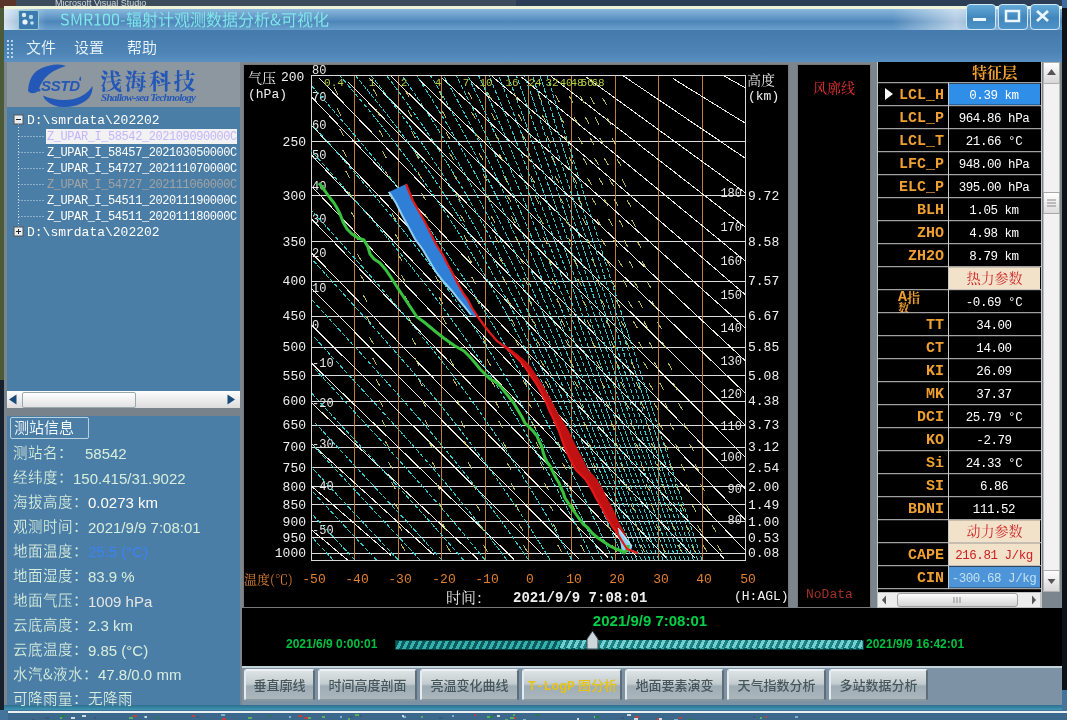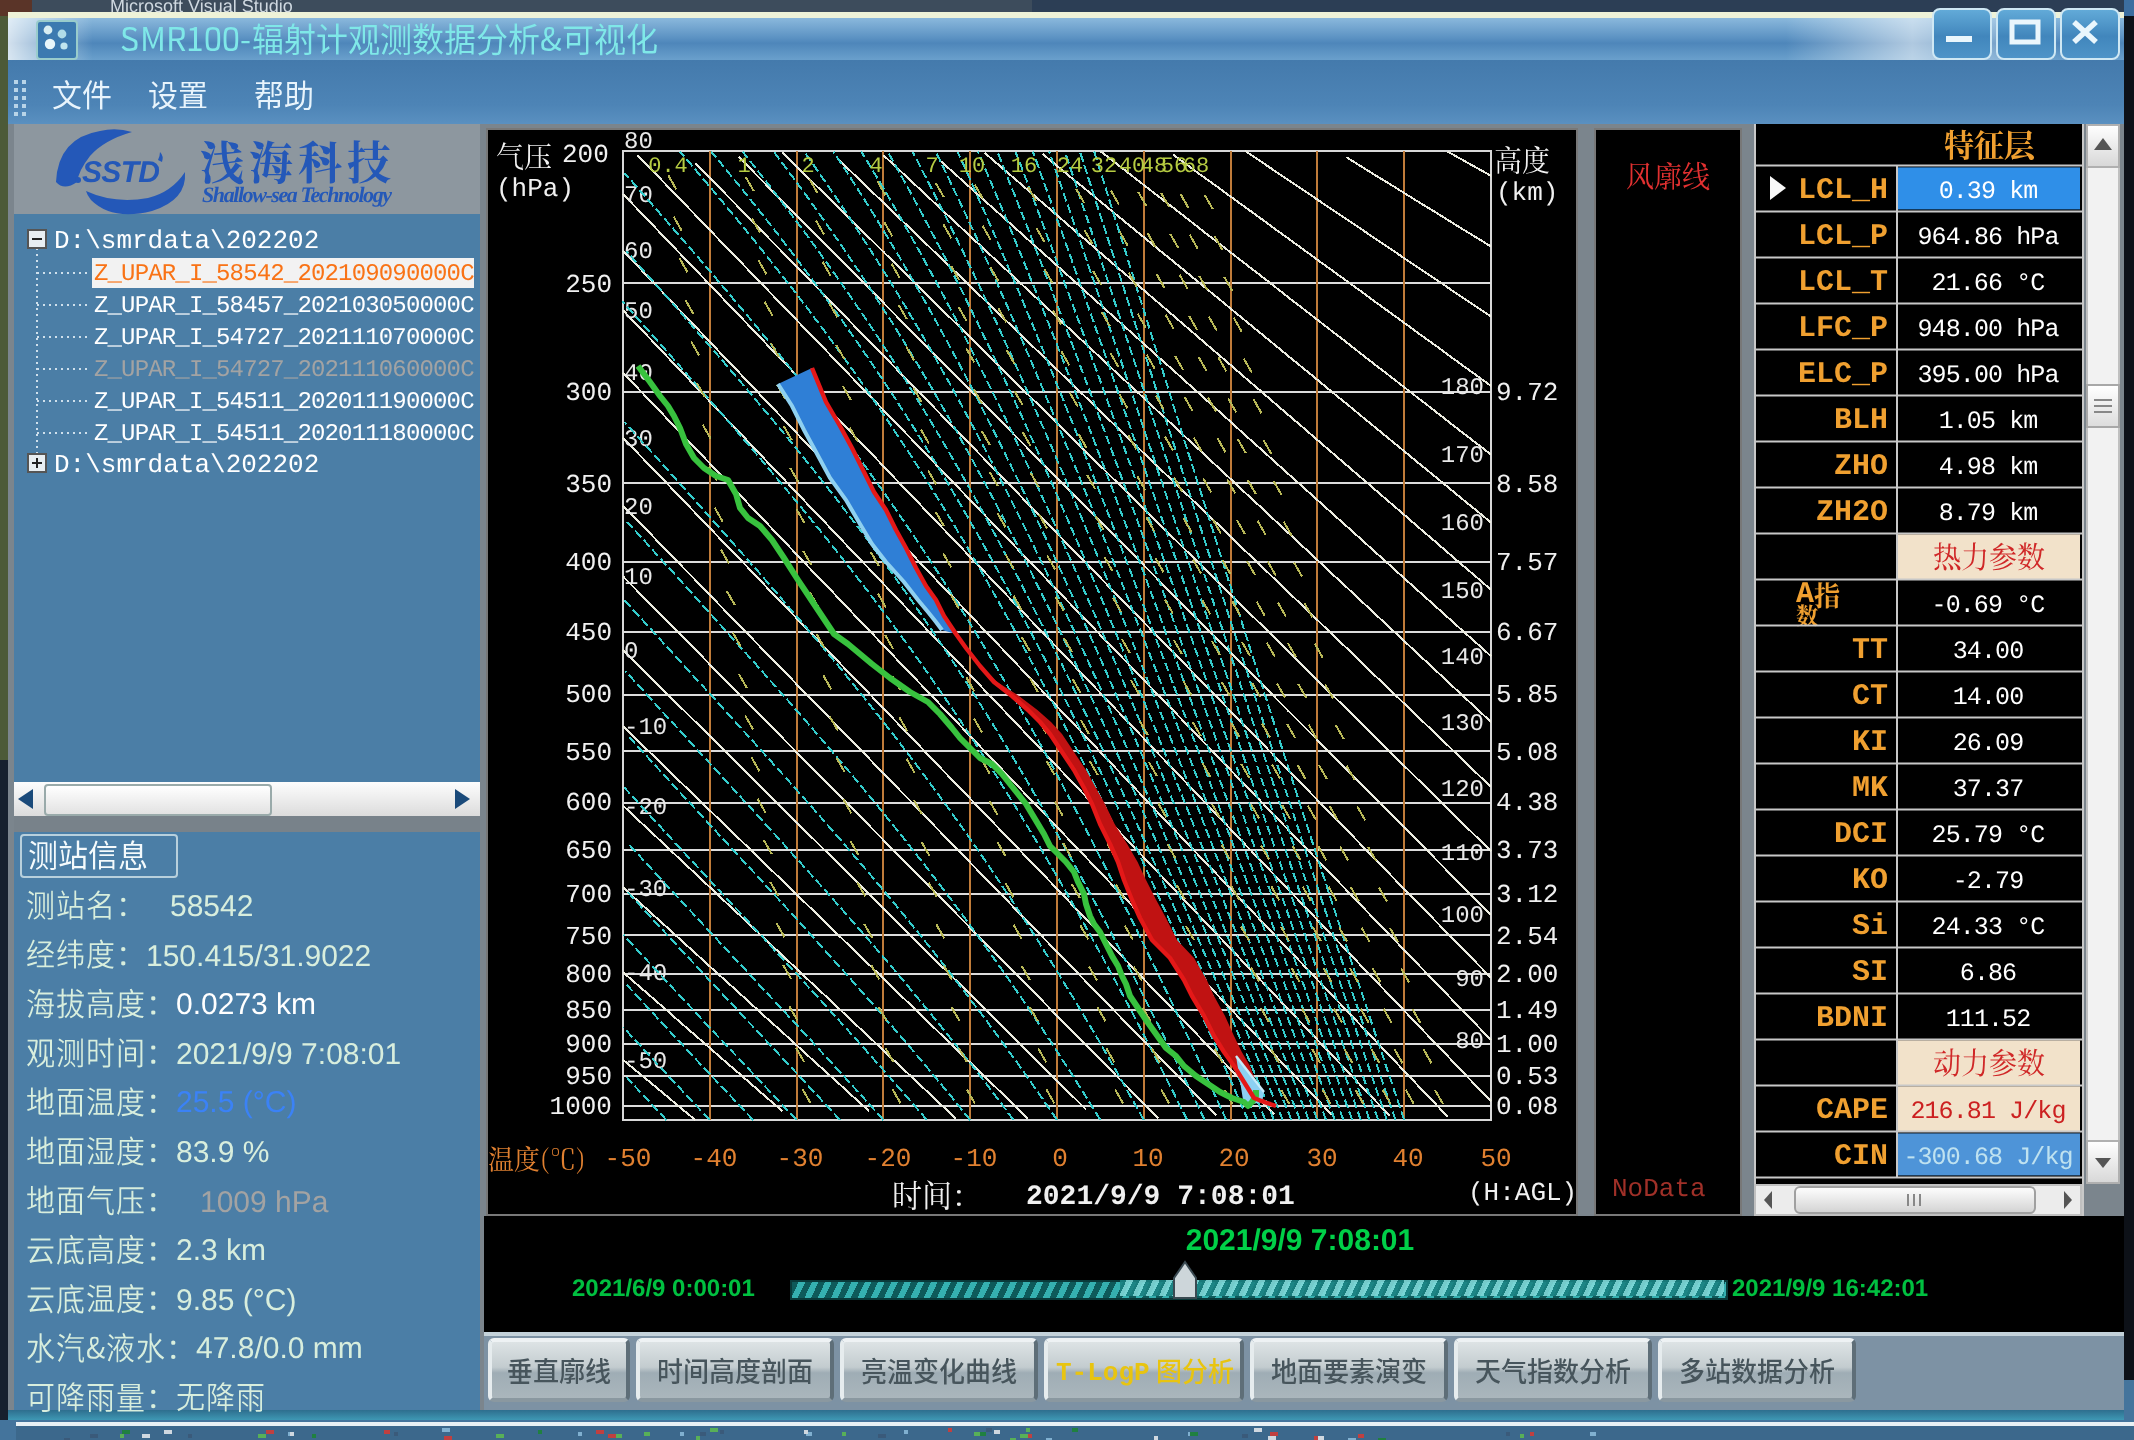--- a/index.html
+++ b/index.html
@@ -29,39 +29,39 @@
 background:linear-gradient(to bottom,#62aad8,#4186bc 55%,#4e94c8)"></div>
 <div style="position:absolute;left:1030px;top:4px;width:28px;height:24px;border:1px solid #cfe8f4;border-radius:4px;
 background:linear-gradient(to bottom,#62aad8,#4186bc 55%,#4e94c8)"></div>
 <div style="position:absolute;left:4px;top:30px;width:1058px;height:32px;
 background:linear-gradient(to bottom,#447aac,#4d84b6 70%,#5a90c0)"></div>
 <div style="position:absolute;left:4px;top:62px;width:1058px;height:648px;background:#7b858d"></div>
 <div style="position:absolute;left:7px;top:62px;width:233px;height:45px;background:#8d979f"></div>
 <div style="position:absolute;left:7px;top:107px;width:233px;height:285px;background:#4b7ea6"></div>
 <div class="mono13" style="position:absolute;left:27px;top:113px;color:#fff">D:\smrdata\202202</div>
 <div style="position:absolute;left:46px;top:129px;width:191px;height:15px;background:#f2f2f2"></div>
-<div class="mono12" style="position:absolute;left:47px;top:130px;width:224px;overflow:hidden;color:#f97316;white-space:nowrap">Z_UPAR_I_58542_202109090000C</div>
+<div class="mono12" style="position:absolute;left:47px;top:130px;width:224px;overflow:hidden;color:#c4b5fd;white-space:nowrap">Z_UPAR_I_58542_202109090000C</div>
 <div class="mono12" style="position:absolute;left:47px;top:146px;width:190px;overflow:hidden;color:#fff;white-space:nowrap">Z_UPAR_I_58457_202103050000C</div>
 <div class="mono12" style="position:absolute;left:47px;top:162px;width:190px;overflow:hidden;color:#fff;white-space:nowrap">Z_UPAR_I_54727_202111070000C</div>
 <div class="mono12" style="position:absolute;left:47px;top:178px;width:190px;overflow:hidden;color:#a3a3a3;white-space:nowrap">Z_UPAR_I_54727_202111060000C</div>
 <div class="mono12" style="position:absolute;left:47px;top:194px;width:190px;overflow:hidden;color:#fff;white-space:nowrap">Z_UPAR_I_54511_202011190000C</div>
 <div class="mono12" style="position:absolute;left:47px;top:210px;width:190px;overflow:hidden;color:#fff;white-space:nowrap">Z_UPAR_I_54511_202011180000C</div>
 <div class="mono13" style="position:absolute;left:27px;top:225px;color:#fff">D:\smrdata\202202</div>
 <div style="position:absolute;left:7px;top:391px;width:233px;height:17px;background:linear-gradient(to bottom,#fdfdfd,#dcdcdc)"></div>
 <div style="position:absolute;left:22px;top:392px;width:112px;height:14px;border:1px solid #9aa;border-radius:2px;background:linear-gradient(to bottom,#fff,#e2e2e2)"></div>
 <div style="position:absolute;left:7px;top:408px;width:233px;height:8px;background:#78828a"></div>
 <div style="position:absolute;left:7px;top:416px;width:233px;height:294px;background:#4b7ea6"></div>
 <div style="position:absolute;left:10px;top:417px;width:77px;height:20px;border:1px solid #b8d0dc;border-radius:2px"></div>
 <div class="sans15" style="position:absolute;left:85px;top:445px;color:#d8eedd">58542</div>
 <div class="sans15" style="position:absolute;left:73px;top:470px;color:#d8eedd">150.415/31.9022</div>
 <div class="sans15" style="position:absolute;left:88px;top:494px;color:#ffffff">0.0273 km</div>
 <div class="sans15" style="position:absolute;left:88px;top:519px;color:#d8eedd">2021/9/9 7:08:01</div>
 <div class="sans15" style="position:absolute;left:88px;top:543px;color:#3b82f6">25.5 (°C)</div>
 <div class="sans15" style="position:absolute;left:88px;top:568px;color:#d8eedd">83.9 %</div>
-<div class="sans15" style="position:absolute;left:100px;top:593px;color:#a3a3a3">1009 hPa</div>
+<div class="sans15" style="position:absolute;left:88px;top:593px;color:#e5e5e5">1009 hPa</div>
 <div class="sans15" style="position:absolute;left:88px;top:617px;color:#d8eedd">2.3 km</div>
 <div class="sans15" style="position:absolute;left:88px;top:642px;color:#d8eedd">9.85 (°C)</div>
 <div class="sans15" style="position:absolute;left:98px;top:666px;color:#d8eedd">47.8/0.0 mm</div>
 <div style="position:absolute;left:243px;top:64px;width:546px;height:544px;background:#000;border:1px solid #787878;box-sizing:border-box"></div>
 <svg id="chart" width="546" height="544" viewBox="243 64 546 544" style="position:absolute;left:243px;top:64px">
 <style>
 .cw{font:12px "Liberation Mono",monospace;fill:#e8e8e8}
 .cw2{font:13px "Liberation Mono",monospace;fill:#f0f0f0}
 .cy{font:11px "Liberation Mono",monospace;fill:#b6cc42}
 .co{font:13px "Liberation Mono",monospace;fill:#e08030}

